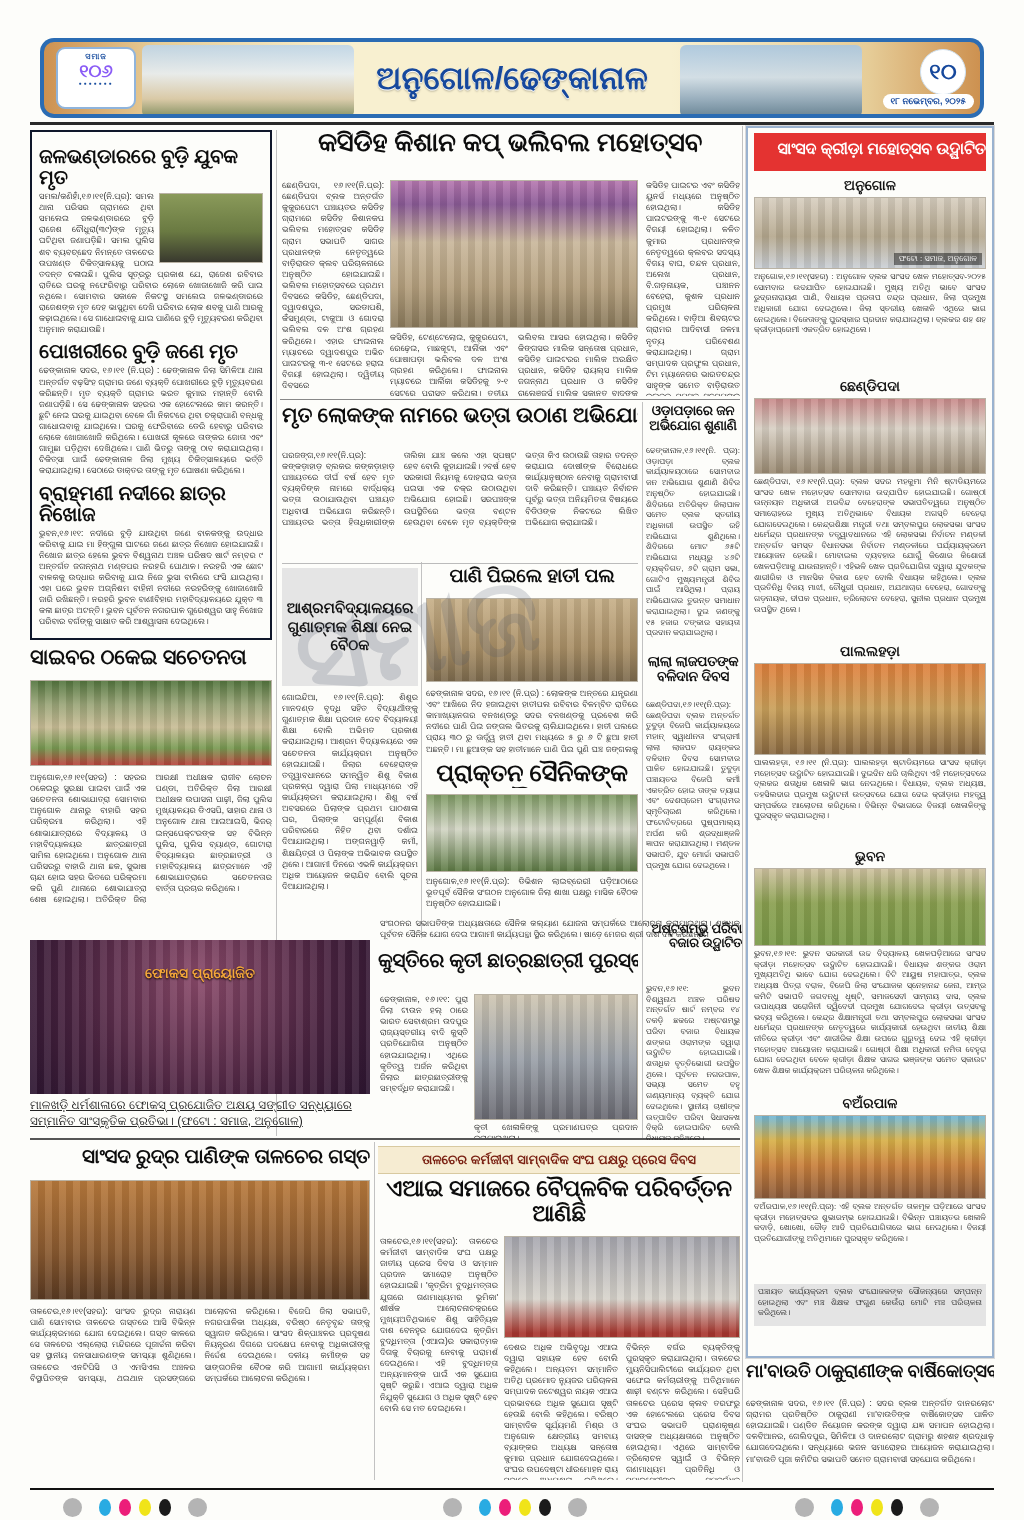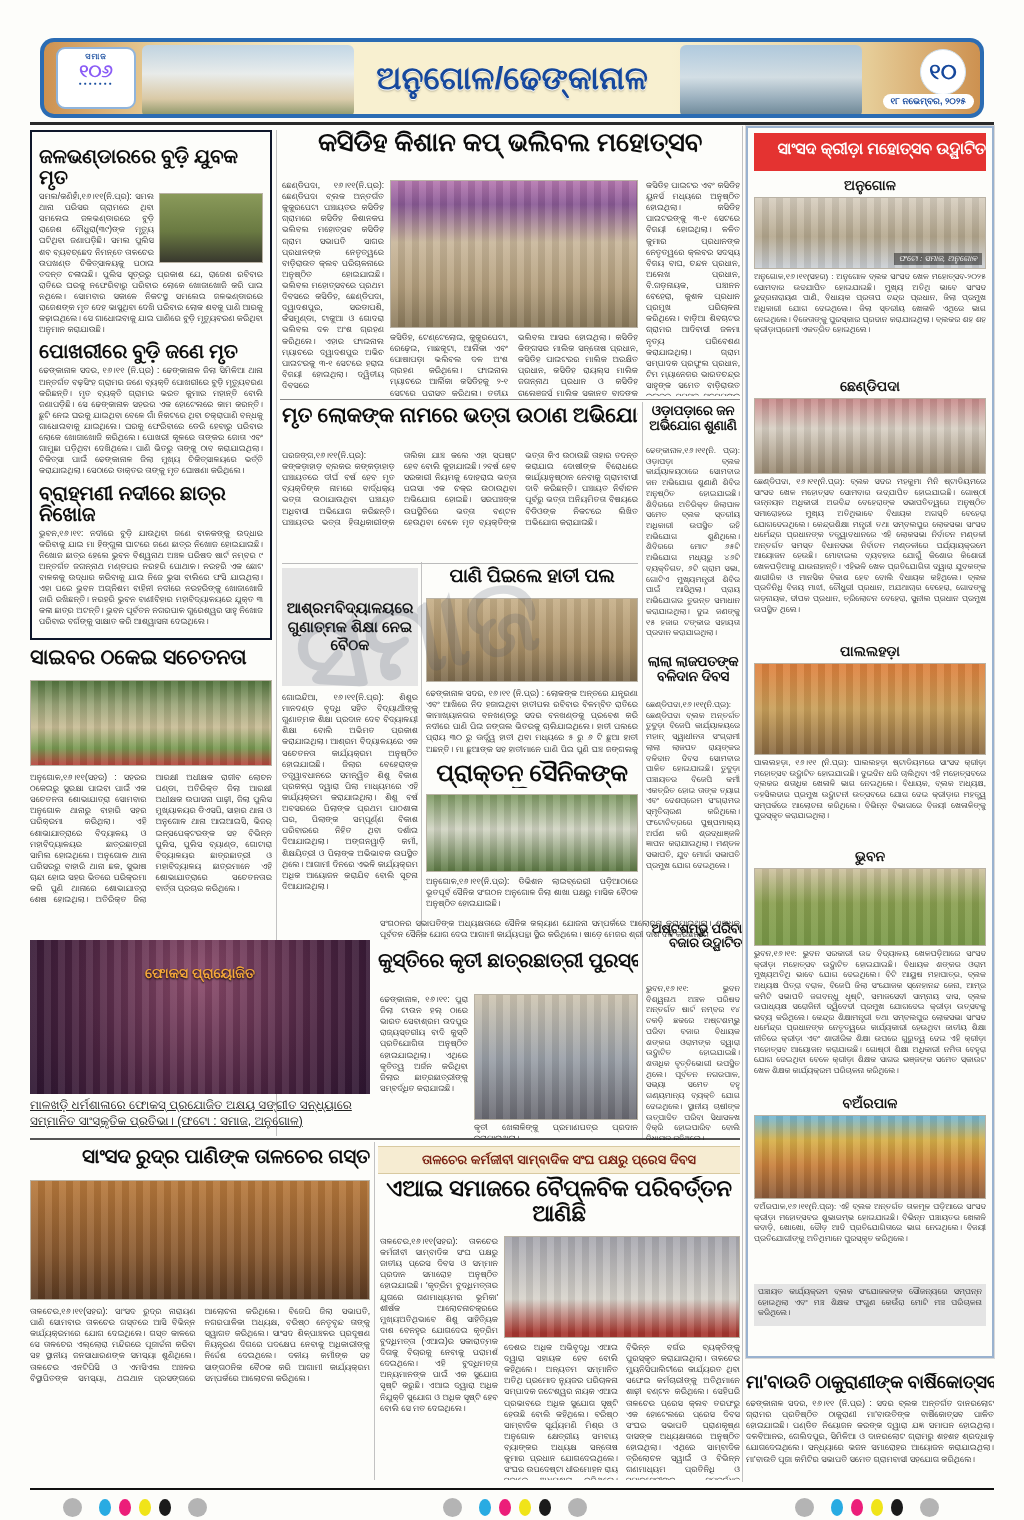--- a/index.html
+++ b/index.html
@@ -64,21 +64,21 @@
   .rightbox{position:absolute;left:746px;top:126px;width:248px;height:1232px;border:2px solid #9ab2cf;
         outline:1px solid #d8d8d8;box-sizing:border-box;padding:5px 6px;overflow:hidden;}
   .banner{background:#e43331;color:#fff;font-weight:bold;font-size:16px;text-align:right;
         line-height:31px;height:38px;letter-spacing:-.2px;}
   .sec-place{font-size:14px;font-weight:bold;color:#111;text-align:center;margin:6px 0 3px;}
   .sec-ph{position:relative;width:100%;border:1px solid #b9b2a4;box-sizing:border-box;overflow:hidden;}
   .sec-ph::after{content:"";position:absolute;inset:0;
         background:repeating-linear-gradient(90deg,rgba(255,255,255,.08) 0 7px,rgba(0,0,0,.07) 7px 14px);}
   .sec-bd{font-size:8px;line-height:1.33;color:#1d1d1d;text-align:justify;overflow:hidden;margin-top:3px;}
   .ph-cap{position:absolute;right:3px;bottom:3px;background:rgba(0,0,0,.45);color:#fff;
-        font-size:8px;padding:1px 5px;z-index:3;font-style:italic;}
+        font-size:8px;padding:1px 5px;z-index:3;}
   .graynote{background:#e4e4e4;padding:3px 4px;margin-top:4px;font-size:8px;line-height:1.33;
         text-align:justify;color:#1d1d1d;overflow:hidden;}
   
   .ashrambox{position:absolute;left:282px;top:568px;width:136px;height:118px;background:#e5e5e5;
         display:flex;align-items:center;justify-content:center;text-align:center;
         font-size:15px;font-weight:bold;color:#111;line-height:1.25;padding:4px;box-sizing:border-box;}
   .kicker{position:absolute;left:378px;top:1146px;width:362px;height:26px;background:#f6ecd2;
         color:#7a2012;font-weight:bold;font-size:13px;text-align:center;line-height:26px;
         border-top:1px solid #d8c9a0;border-bottom:1px solid #d8c9a0;overflow:hidden;}
   
@@ -213,21 +213,21 @@
     <div class="sec-place">ଭୁବନ</div>
     <div class="sec-ph ph-bhuban" style="height:78px;"></div>
     <div class="sec-bd" style="height:140px;">ଭୁବନ,୧୬।୧୧: ଭୁବନ ସରକାରୀ ଉଚ୍ଚ ବିଦ୍ୟାଳୟ ଖେଳପଡ଼ିଆରେ ସାଂସଦ କ୍ରୀଡ଼ା ମହୋତ୍ସବ ଉଦ୍ଘାଟିତ ହୋଇଯାଇଛି। ବିଧାୟକ ଶଙ୍କର ଓରାମ ମୁଖ୍ୟଅତିଥି ଭାବେ ଯୋଗ ଦେଇଥିଲେ। ବିଟି ଆୟୁଷ ମହାପାତ୍ର, ବ୍ଲକ ଅଧ୍ୟକ୍ଷ ପିତ୍ରା ବରାଳ, ବିଜେପି ଜିଲା ସଂଯୋଜକ ସ୍ନେହାନନ୍ଦ ଜେନା, ଆମ୍ର କମିଟି ସଭାପତି ଜଗବନ୍ଧୁ ଧୃଷ୍ଟି, ସମାଜସେବୀ ସାମ୍ନାୟ ଦାସ, ବ୍ଲକ ଉପାଧ୍ୟକ୍ଷ ସରୋଜିନୀ ଦ୍ୱିବେଦୀ ପ୍ରମୁଖ ଯୋଗଦେଇ କ୍ରୀଡ଼ା ଉତ୍ସବକୁ ଭବ୍ୟ କରିଥିଲେ। କେନ୍ଦ୍ର ଶିକ୍ଷାମନ୍ତ୍ରୀ ତଥା ସମ୍ବଲପୁର ଲୋକସଭା ସାଂସଦ ଧର୍ମେନ୍ଦ୍ର ପ୍ରଧାନଙ୍କ ନେତୃତ୍ୱରେ କାର୍ଯ୍ୟକାରୀ ହେଉଥିବା ଜାତୀୟ ଶିକ୍ଷା ନୀତିରେ କ୍ରୀଡ଼ା ଏବଂ ଶାରୀରିକ ଶିକ୍ଷା ଉପରେ ଗୁରୁତ୍ୱ ଦେଇ ଏହି କ୍ରୀଡ଼ା ମହୋତ୍ସବ ଆୟୋଜନ କରାଯାଉଛି। ଗୋଷ୍ଠୀ ଶିକ୍ଷା ଅଧିକାରୀ ନମିତା ବେହୁରା ଯୋଗ ଦେଇଥିବା ବେଳେ କ୍ରୀଡ଼ା ଶିକ୍ଷକ ସାଗର ଭଞ୍ଜଙ୍କ ସମେତ ସ୍କାଉଟ ଖେଳ ଶିକ୍ଷକ କାର୍ଯ୍ୟକ୍ରମ ପରିଚାଳନା କରିଥିଲେ।</div>
 
     <div class="sec-place">ବଅଁରପାଳ</div>
     <div class="sec-ph ph-banar" style="height:84px;"></div>
     <div class="sec-bd" style="height:78px;">ବଅଁରପାଳ,୧୬।୧୧(ନି.ପ୍ର): ଏହି ବ୍ଲକ ଅନ୍ତର୍ଗତ ତାଳମୂଳ ପଡ଼ିଆରେ ସାଂସଦ କ୍ରୀଡ଼ା ମହୋତ୍ସବର ଶୁଭାରମ୍ଭ ହୋଇଯାଇଛି। ବିଭିନ୍ନ ପଞ୍ଚାୟତର ଖେଳାଳି କବାଡ଼ି, ଖୋଖୋ, ଦୌଡ଼ ଆଦି ପ୍ରତିଯୋଗିତାରେ ଭାଗ ନେଇଥିଲେ। ବିଜୟୀ ପ୍ରତିଯୋଗୀଙ୍କୁ ଅତିଥିମାନେ ପୁରସ୍କୃତ କରିଥିଲେ।</div>
     <div class="graynote" style="height:36px;">ପଞ୍ଚାୟତ କାର୍ଯ୍ୟକ୍ରମ ବ୍ଲକ ସଂଯୋଜକଙ୍କ ସୌଜନ୍ୟରେ ସମ୍ପନ୍ନ ହୋଇଥିଲା ଏବଂ ମଞ୍ଚ ଶିକ୍ଷକ ଫଗୁଣ କେଉଁରା ମୋଟି ମଞ୍ଚ ପରିଚାଳନା କରିଥିଲେ।</div>
   </div>
 
-  <div class="hl" style="left:746px;top:1362px;width:248px;height:30px;font-size:18px;text-align:center;white-space:nowrap;margin-top:11px;">ମା'ବାଉତି ଠାକୁରାଣୀଙ୍କ ବାର୍ଷିକୋତ୍ସବ</div>
+  <div class="hl" style="left:746px;top:1362px;width:248px;height:30px;font-size:18px;text-align:center;white-space:nowrap;">ମା'ବାଉତି ଠାକୁରାଣୀଙ୍କ ବାର୍ଷିକୋତ୍ସବ</div>
   <div class="bd" style="left:746px;top:1398px;width:248px;height:82px;">ଢେଙ୍କାନାଳ ସଦର, ୧୬।୧୧ (ନି.ପ୍ର) : ସଦର ବ୍ଲକ ଅନ୍ତର୍ଗତ ଦାନରଲୋଟ ଗ୍ରାମର ପ୍ରତିଷ୍ଠିତ ଠାକୁରାଣୀ ମା'ବାଉତିଙ୍କ ବାର୍ଷିକୋତ୍ସବ ପାଳିତ ହୋଇଯାଇଛି। ପଣ୍ଡିତ ନିୟୋଜନ କରଙ୍କ ଦ୍ୱାରା ଯଜ୍ଞ ସମାପନ ହୋଇଥିଲା। ଦଳବିଆନର, ଗେଲିଦପୁର, ସିମିଳିଆ ଓ ଦାନରଲୋଟ ଗ୍ରାମରୁ ଶହଶହ ଶ୍ରଦ୍ଧାଳୁ ଯୋଗଦେଇଥିଲେ। ସନ୍ଧ୍ୟାରେ ଭଜନ ସମାରୋହର ଆୟୋଜନ କରାଯାଇଥିଲା। ମା'ବାଉତି ପୂଜା କମିଟିର ସଭାପତି ସମେତ ଗ୍ରାମବାସୀ ସହଯୋଗ କରିଥିଲେ।</div>
 
   <div class="footrule"></div>
   <div class="dotgroup" style="left:50px;">
     <span class="dot gray"></span>
       <span class="dot c"></span>
       <span class="dot m"></span>
       <span class="dot y"></span>
       <span class="dot k"></span>
       <span class="dot gray"></span>

